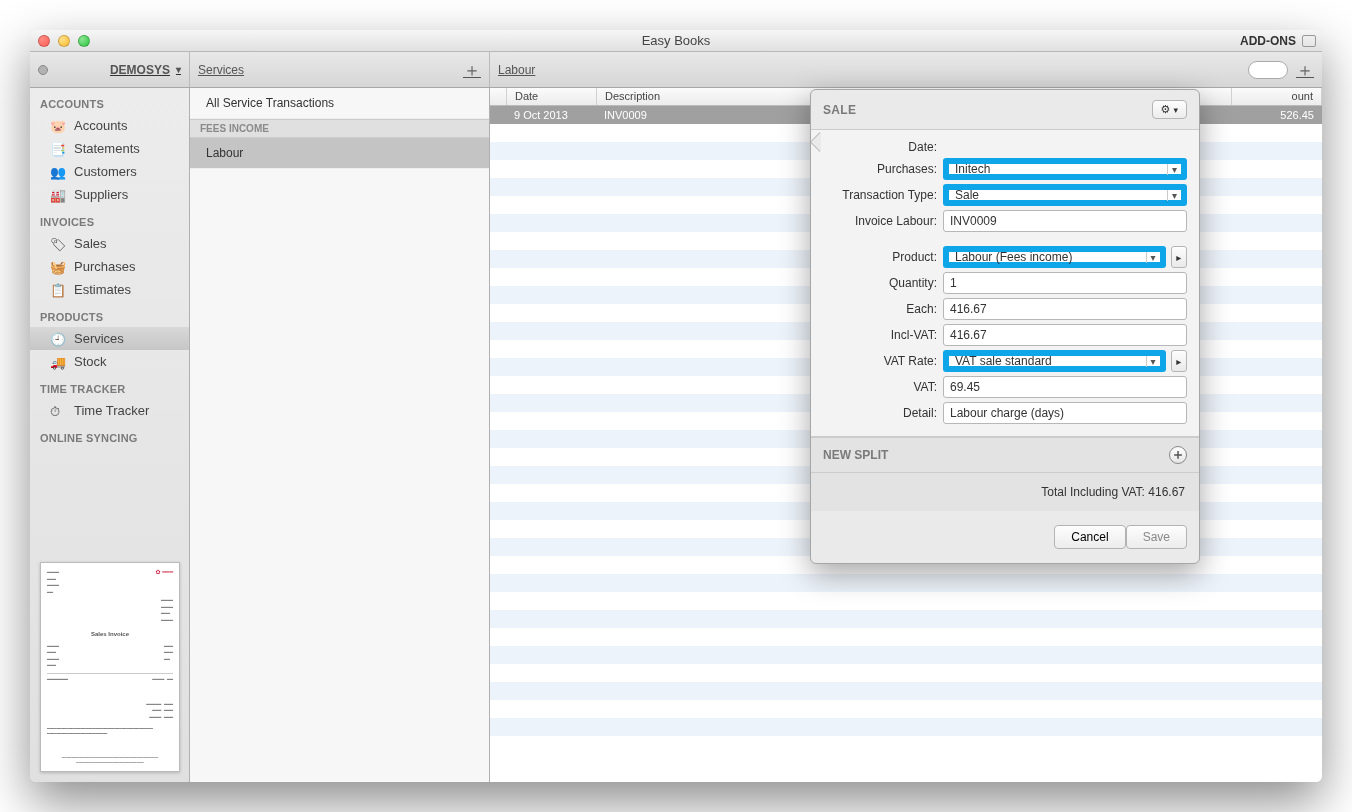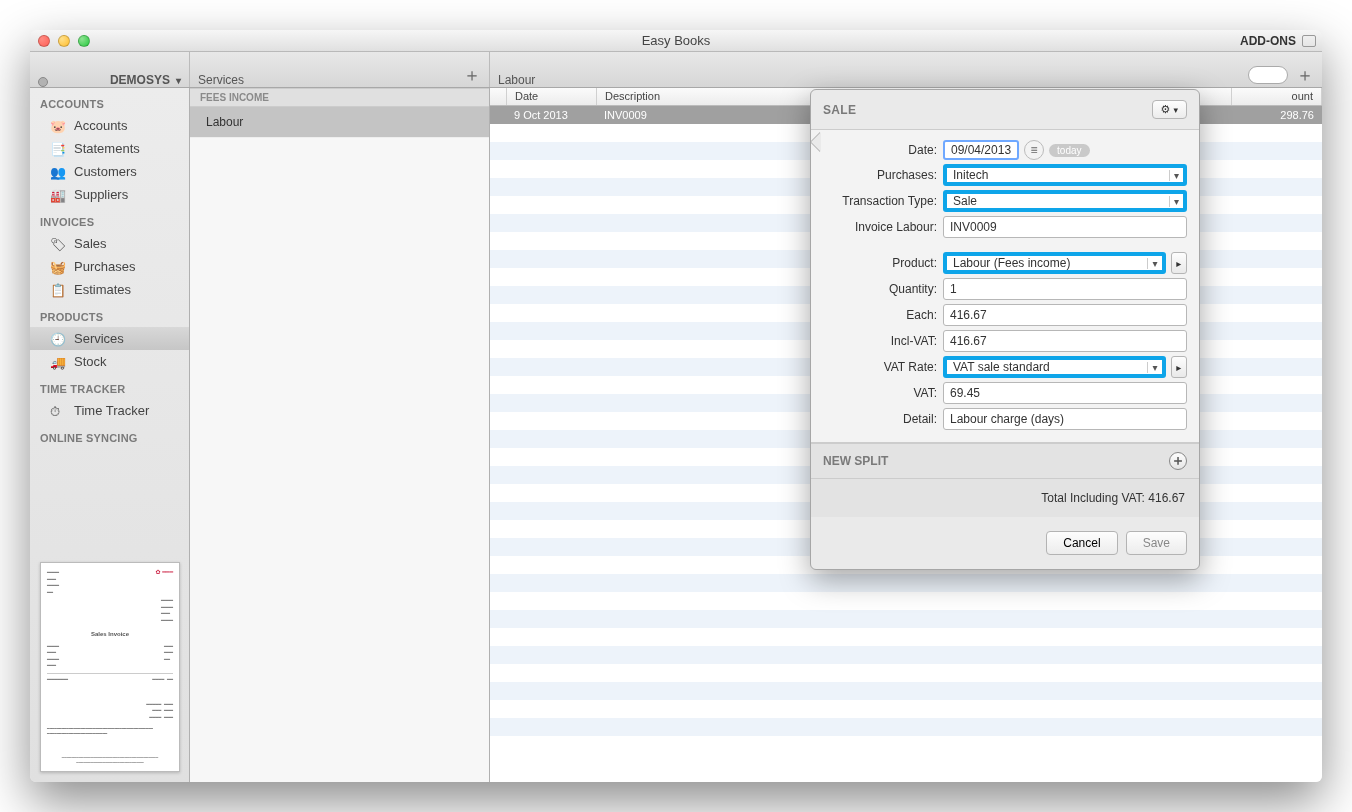--- a/index.html
+++ b/index.html
@@ -38,21 +38,21 @@
 .title-right .corner { width:14px; height:12px; border:1px solid #999; border-radius:2px; }
 
 .toolbar {
   height: 36px;
   background: linear-gradient(#e8e8e8, #d6d6d6);
   border-bottom: 1px solid #a8a8a8;
   display: flex;
   align-items: stretch;
 }
 .toolbar .cell {
-  display:flex; align-items:flex-end; padding:0 8px;
+  display:flex; align-items:center; padding:0 8px;text-decoration:underline;
 }
 .businesses { width:160px; justify-content: space-between; border-right:1px solid #bbb;}
 .businesses .dot-icon { width:10px; height:10px; border-radius:50%; background:#b2b2b2; border:1px solid #888; }
 .businesses .drop { display:flex; align-items:center; gap:6px; font-weight:bold; color:#555;}
 .businesses .chev { font-size:10px; color:#555; }
 .col2head { width:300px; justify-content:space-between; border-right:1px solid #bbb; color:#555;}
 .col3head { flex:1; justify-content:space-between; color:#555;}
 .plusbtn { font-size:18px; color:#666; cursor:pointer; font-weight:300;}
 .searchpill { width:40px; height:18px; border-radius:9px; background:#fff; border:1px solid #aaa; margin-right:4px;}
 
@@ -111,32 +111,32 @@
 .pop-body { background:#f3f3f3; border-top:1px solid #ccc; border-bottom:1px solid #ccc; padding:6px 12px 8px;}
 .frow { display:flex; align-items:center; margin:4px 0;}
 .frow label { width:120px; text-align:right; padding-right:6px; color:#333; font-size:12px;}
 .frow .ctrl { flex:1; display:flex; align-items:center; gap:5px;}
 .frow input[type=text] {
   width:100%; height:22px; padding:2px 6px; font-size:12px;
   border:1px solid #b7b7b7; border-radius:3px; background:#fff; color:#333;
 }
 .frow select, .frow .combo {
   width:100%; height:22px; font-size:12px;
-  border:4px solid #0ea5e9; border-radius:3px; background:#fff; color:#333;
+  border:6px solid #0ea5e9; border-radius:3px; background:#fff; color:#333;
   display:flex; align-items:center; justify-content:space-between; padding:0 4px 0 6px;
 }
 .combo .carrow { font-size:10px; color:#555; border-left:1px solid #ccc; padding-left:4px;}
 .stepbtn { width:18px; height:22px; border:1px solid #b5b5b5; border-radius:3px; background:linear-gradient(#fdfdfd,#e9e9e9); font-size:10px; display:flex; align-items:center; justify-content:center; cursor:pointer;}
 .pill { border-radius:10px; padding:1px 8px; font-size:10px; background:#c9c9c9; color:#fff;}
 .eqicon { width:20px; height:20px; border-radius:10px; border:1px solid #bbb; display:flex; align-items:center; justify-content:center; font-size:12px; color:#666; background:#f3f3f3;}
 .dateinput { border:2px solid #6fa8ff; border-radius:3px; padding:1px 6px; background:#fff; font-size:12px;}
 .newsplit { display:flex; justify-content:space-between; align-items:center; background:#e3e3e3; border-top:1px solid #ccc; border-bottom:1px solid #ccc; padding:8px 12px; color:#7a7a7a; font-weight:bold; font-size:12px;}
 .addbtn { width:18px; height:18px; border-radius:9px; border:1px solid #888; display:flex; align-items:center; justify-content:center; font-size:14px; color:#555; background:linear-gradient(#fdfdfd,#e6e6e6); cursor:pointer;}
 .totrow { text-align:right; padding:12px 14px; color:#333; background:#e3e3e3; font-size:12px;}
-.pop-foot { padding:14px 12px; display:flex; justify-content:flex-end; gap:8px;}
+.pop-foot { padding:14px 12px; display:flex; justify-content:flex-end; }
 .btn { border:1px solid #b3b3b3; border-radius:4px; padding:4px 16px; font-size:12px; background:linear-gradient(#fdfdfd,#ececec); cursor:pointer;}
 .btn.muted { color:#888;}
 </style>
 </head>
 <body>
 
 <div class="window">
 
   <div class="titlebar">
     <div class="traffic">
@@ -246,37 +246,38 @@
           </div>
         <div style="flex:1"></div>
         <div style="text-align:right;">━━━━━&nbsp;&nbsp;━━━<br>━━━&nbsp;&nbsp;━━━<br>━━━━&nbsp;&nbsp;━━━</div>
         <div style="margin-top:6px; font-size:4px;">━━━━━━━━━━━━━━━━━━━━━━━━━━━━━━━━━━━━━━━━━━━━<br>━━━━━━━━━━━━━━━━━━━━━━━━━</div>
         <div style="flex:1"></div>
         <div style="text-align:center; font-size:4px; color:#888;">━━━━━━━━━━━━━━━━━━━━━━━━━━━━━━━━━━━━━━━━<br>━━━━━━━━━━━━━━━━━━━━━━━━━━━━</div>
       </div>
     </div>
 
     <div class="col2">
+      <div class="row">All Service Transactions</div>
       <div class="grouph">FEES INCOME</div>
       <div class="row sel">Labour</div>
     </div>
 
     <div class="col3">
       <div class="tablehead">
         <div class="th-chk"></div>
         <div class="th-date">Date</div>
         <div class="th-desc">Description</div>
         <div class="th-amt">ount</div>
       </div>
       <div class="tbody">
         <div class="trow selected">
           <div class="td-chk"></div>
           <div class="td-date">9 Oct 2013</div>
           <div class="td-desc">INV0009</div>
-          <div class="td-amt">298.76</div>
+          <div class="td-amt">526.45</div>
         </div>
         <div class="trow"></div>
           <div class="trow"></div>
           <div class="trow"></div>
           <div class="trow"></div>
         <div class="trow"></div>
           <div class="trow"></div>
           <div class="trow"></div>
           <div class="trow"></div>
         <div class="trow"></div>
@@ -314,25 +315,20 @@
   <div class="popover">
     <div class="pop-head">
       <span class="title">SALE</span>
       <span class="gearbtn">
         <span>⚙</span> <span style="font-size:9px;">▾</span>
       </span>
     </div>
     <div class="pop-body">
       <div class="frow">
         <label>Date:</label>
-        <div class="ctrl">
-          <span class="dateinput">09/04/2013</span>
-          <span class="eqicon">≡</span>
-          <span class="pill">today</span>
-        </div>
       </div>
       <div class="frow">
         <label>Purchases:</label>
         <div class="ctrl">
             <div class="combo">
               <span>Initech</span>
               <span class="carrow">▾</span>
             </div>
           </div>
       </div>

